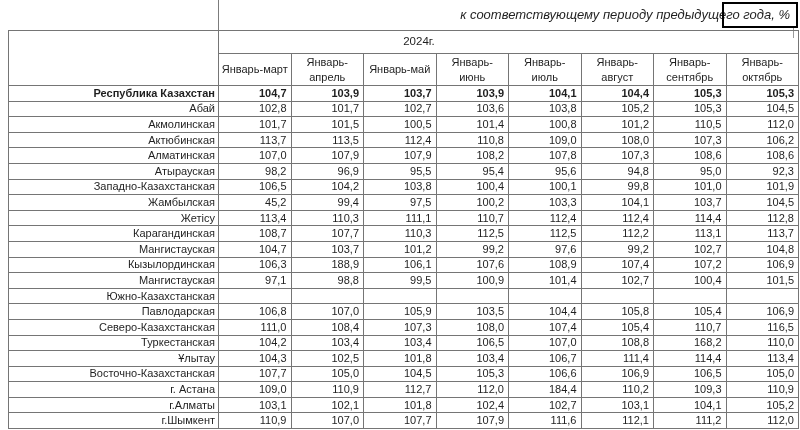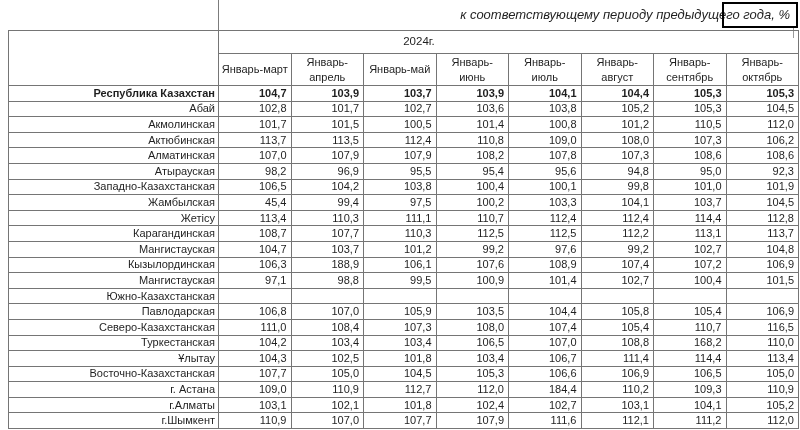--- a/index.html
+++ b/index.html
@@ -159,21 +159,21 @@
         <td class="num">104,2</td>
         <td class="num">103,8</td>
         <td class="num">100,4</td>
         <td class="num">100,1</td>
         <td class="num">99,8</td>
         <td class="num">101,0</td>
         <td class="num">101,9</td>
       </tr>
       <tr>
         <td class="name">Жамбылская</td>
-        <td class="num">45,4</td>
+        <td class="num">45,2</td>
         <td class="num">99,4</td>
         <td class="num">97,5</td>
         <td class="num">100,2</td>
         <td class="num">103,3</td>
         <td class="num">104,1</td>
         <td class="num">103,7</td>
         <td class="num">104,5</td>
       </tr>
       <tr>
         <td class="name">Жетісу</td>

